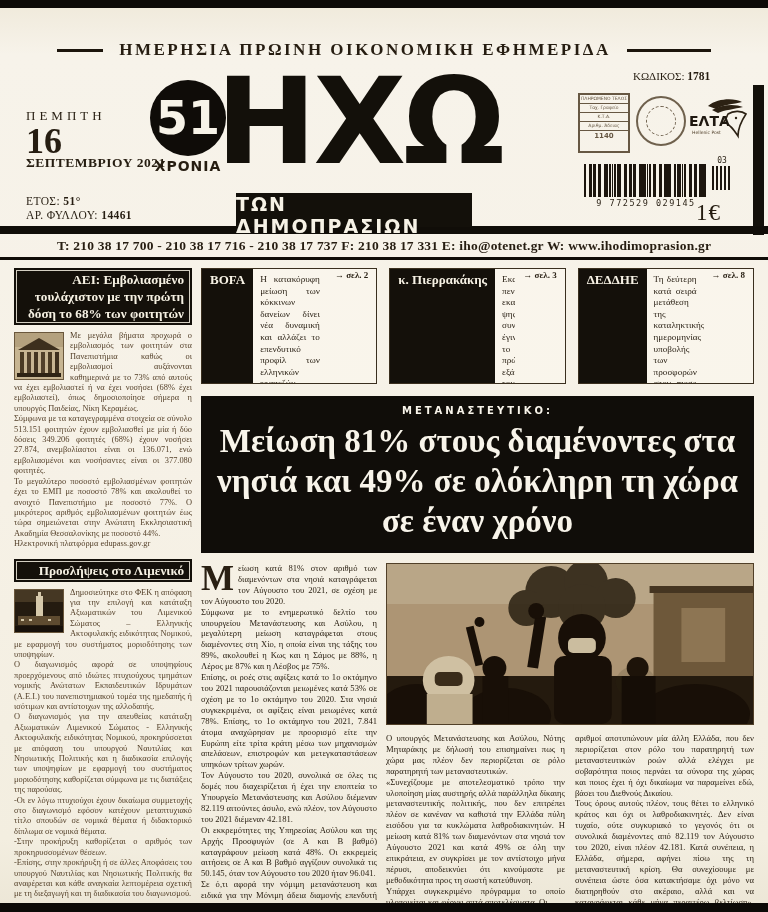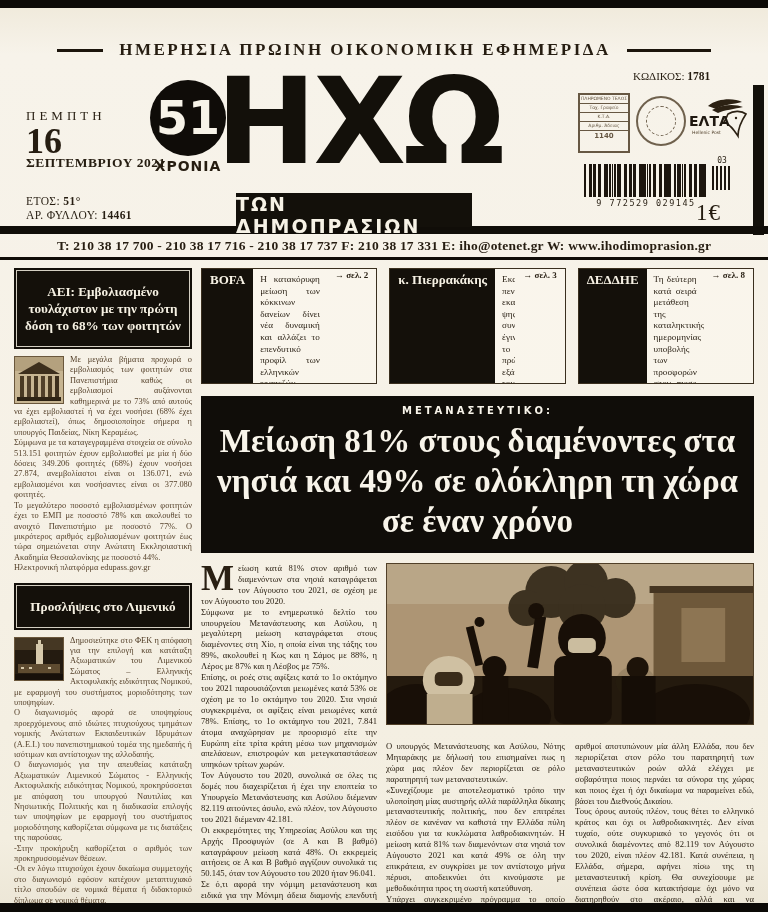--- a/index.html
+++ b/index.html
@@ -62,21 +62,21 @@
   .contact{position:absolute;top:226px;left:0;right:0;border-top:8px solid #100d08;border-bottom:3px solid #100d08;
            text-align:center;font-weight:bold;font-size:13.5px;padding:4px 0 3px;letter-spacing:.2px;}
 
   
   .content{position:absolute;top:268px;left:14px;width:740px;bottom:9px;display:flex;gap:9px;overflow:hidden;}
   .sidebar{width:178px;flex:none;display:flex;flex-direction:column;gap:9px;overflow:hidden;}
   .mainarea{flex:1;display:flex;flex-direction:column;overflow:hidden;}
 
   
   .s-titlebox{background:#14100a;padding:2px;}
-  .s-titlebox .in{border:1px solid rgba(246,241,227,.85);padding:12px 5px;text-align:center;
+  .s-titlebox .in{border:1px solid rgba(246,241,227,.85);padding:0 5px;text-align:right;
                   color:#f6f1e3;font-weight:bold;font-size:13.2px;line-height:17px;}
   .s-body{margin-top:6px;font-size:8.4px;line-height:10.4px;text-align:justify;color:#533f28;}
   .s-body p{margin:0;}
   .thumb{float:left;width:48px;height:46px;margin:1px 6px 2px 0;border:1px solid #6a573c;}
 
   
   .briefs{display:flex;gap:12px;height:116px;flex:none;}
   .brief{flex:1;border:1px solid #3a2f1f;display:flex;flex-direction:row;overflow:hidden;background:rgba(255,252,244,.35);}
   .brief-title{background:#14100a;color:#f6f1e4;font-weight:bold;font-size:13px;padding:3px 8px;flex:none;}
   .brief-body{padding:5px 7px 0;font-size:9.2px;line-height:11.6px;text-align:justify;flex:1;overflow:hidden;}
@@ -86,21 +86,21 @@
   .leadbox{margin-top:12px;background:#100d09;color:#f8f4ea;text-align:center;padding:9px 6px 12px;flex:none;}
   .kicker{font-family:"DejaVu Sans",sans-serif;font-weight:bold;font-size:10px;letter-spacing:3px;margin-bottom:5px;}
   .headline{font-size:33px;font-weight:bold;line-height:40px;}
 
   
   .article{margin-top:10px;flex:1;display:flex;gap:9px;overflow:hidden;}
   .art-col1{width:176px;flex:none;overflow:hidden;}
   .art-right{flex:1;display:flex;flex-direction:column;overflow:hidden;}
   .photo{height:160px;flex:none;border:1px solid #514028;overflow:hidden;}
   .photo svg{display:block;width:100%;height:100%;}
-  .art-cols{flex:1;display:flex;gap:10px;margin-top:16px;overflow:hidden;}
+  .art-cols{flex:1;display:flex;gap:10px;margin-top:8px;overflow:hidden;}
   .art-col{flex:1;overflow:hidden;}
   .art-text{font-size:8.6px;line-height:10.9px;text-align:justify;color:#2a2013;}
   .art-text p{margin:0;}
   .dropcap{float:left;font-size:35px;line-height:29px;font-weight:bold;padding:1px 4px 0 0;}
 </style>
 </head>
 <body>
 
 <div class="page">
 
@@ -211,22 +211,22 @@
             <rect x="23" y="2" width="3" height="5" fill="#d6c9ab"></rect>
             <rect x="3" y="26" width="42" height="9" fill="#5e4b30"></rect>
             <rect x="6" y="29" width="3" height="2" fill="#d6c9ab"></rect>
             <rect x="14" y="29" width="3" height="2" fill="#d6c9ab"></rect>
             <rect x="33" y="29" width="3" height="2" fill="#d6c9ab"></rect>
             <rect y="36" width="48" height="6" fill="#17100a"></rect>
           </svg>
           <p>Δημοσιεύτηκε στο ΦΕΚ η απόφαση για την επιλογή και κατάταξη Αξιωματικών του Λιμενικού Σώματος – Ελληνικής Ακτοφυλακής ειδικότητας Νομικού, με εφαρμογή του συστήματος μοριοδότησης των υποψηφίων.</p>
           <p>Ο διαγωνισμός αφορά σε υποψηφίους προερχόμενους από ιδιώτες πτυχιούχους τμημάτων νομικής Ανώτατων Εκπαιδευτικών Ιδρυμάτων (Α.Ε.Ι.) του πανεπιστημιακού τομέα της ημεδαπής ή ισότιμων και αντίστοιχων της αλλοδαπής.</p>
           <p>Ο διαγωνισμός για την απευθείας κατάταξη Αξιωματικών Λιμενικού Σώματος - Ελληνικής Ακτοφυλακής ειδικότητας Νομικού, προκηρύσσεται με απόφαση του υπουργού Ναυτιλίας και Νησιωτικής Πολιτικής και η διαδικασία επιλογής των υποψηφίων με εφαρμογή του συστήματος μοριοδότησης καθορίζεται σύμφωνα με τις διατάξεις της παρούσας.</p>
+          <p>-Οι εν λόγω πτυχιούχοι έχουν δικαίωμα συμμετοχής στο διαγωνισμό εφόσον κατέχουν μεταπτυχιακό τίτλο σπουδών σε νομικά θέματα ή διδακτορικό δίπλωμα σε νομικά θέματα.</p>
           <p>-Στην προκήρυξη καθορίζεται ο αριθμός των προκηρυσσομένων θέσεων.</p>
-          <p>-Οι εν λόγω πτυχιούχοι έχουν δικαίωμα συμμετοχής στο διαγωνισμό εφόσον κατέχουν μεταπτυχιακό τίτλο σπουδών σε νομικά θέματα ή διδακτορικό δίπλωμα σε νομικά θέματα.</p>
           <p>-Επίσης, στην προκήρυξη ή σε άλλες Αποφάσεις του υπουργού Ναυτιλίας και Νησιωτικής Πολιτικής θα αναφέρεται και κάθε αναγκαία λεπτομέρεια σχετική με τη διεξαγωγή και τη διαδικασία του διαγωνισμού.</p>
         </div>
       </div>
     </div>
 
     <div class="mainarea">
 
       <div class="briefs">
         <div class="brief">
           <div class="brief-title">BOFA</div>

